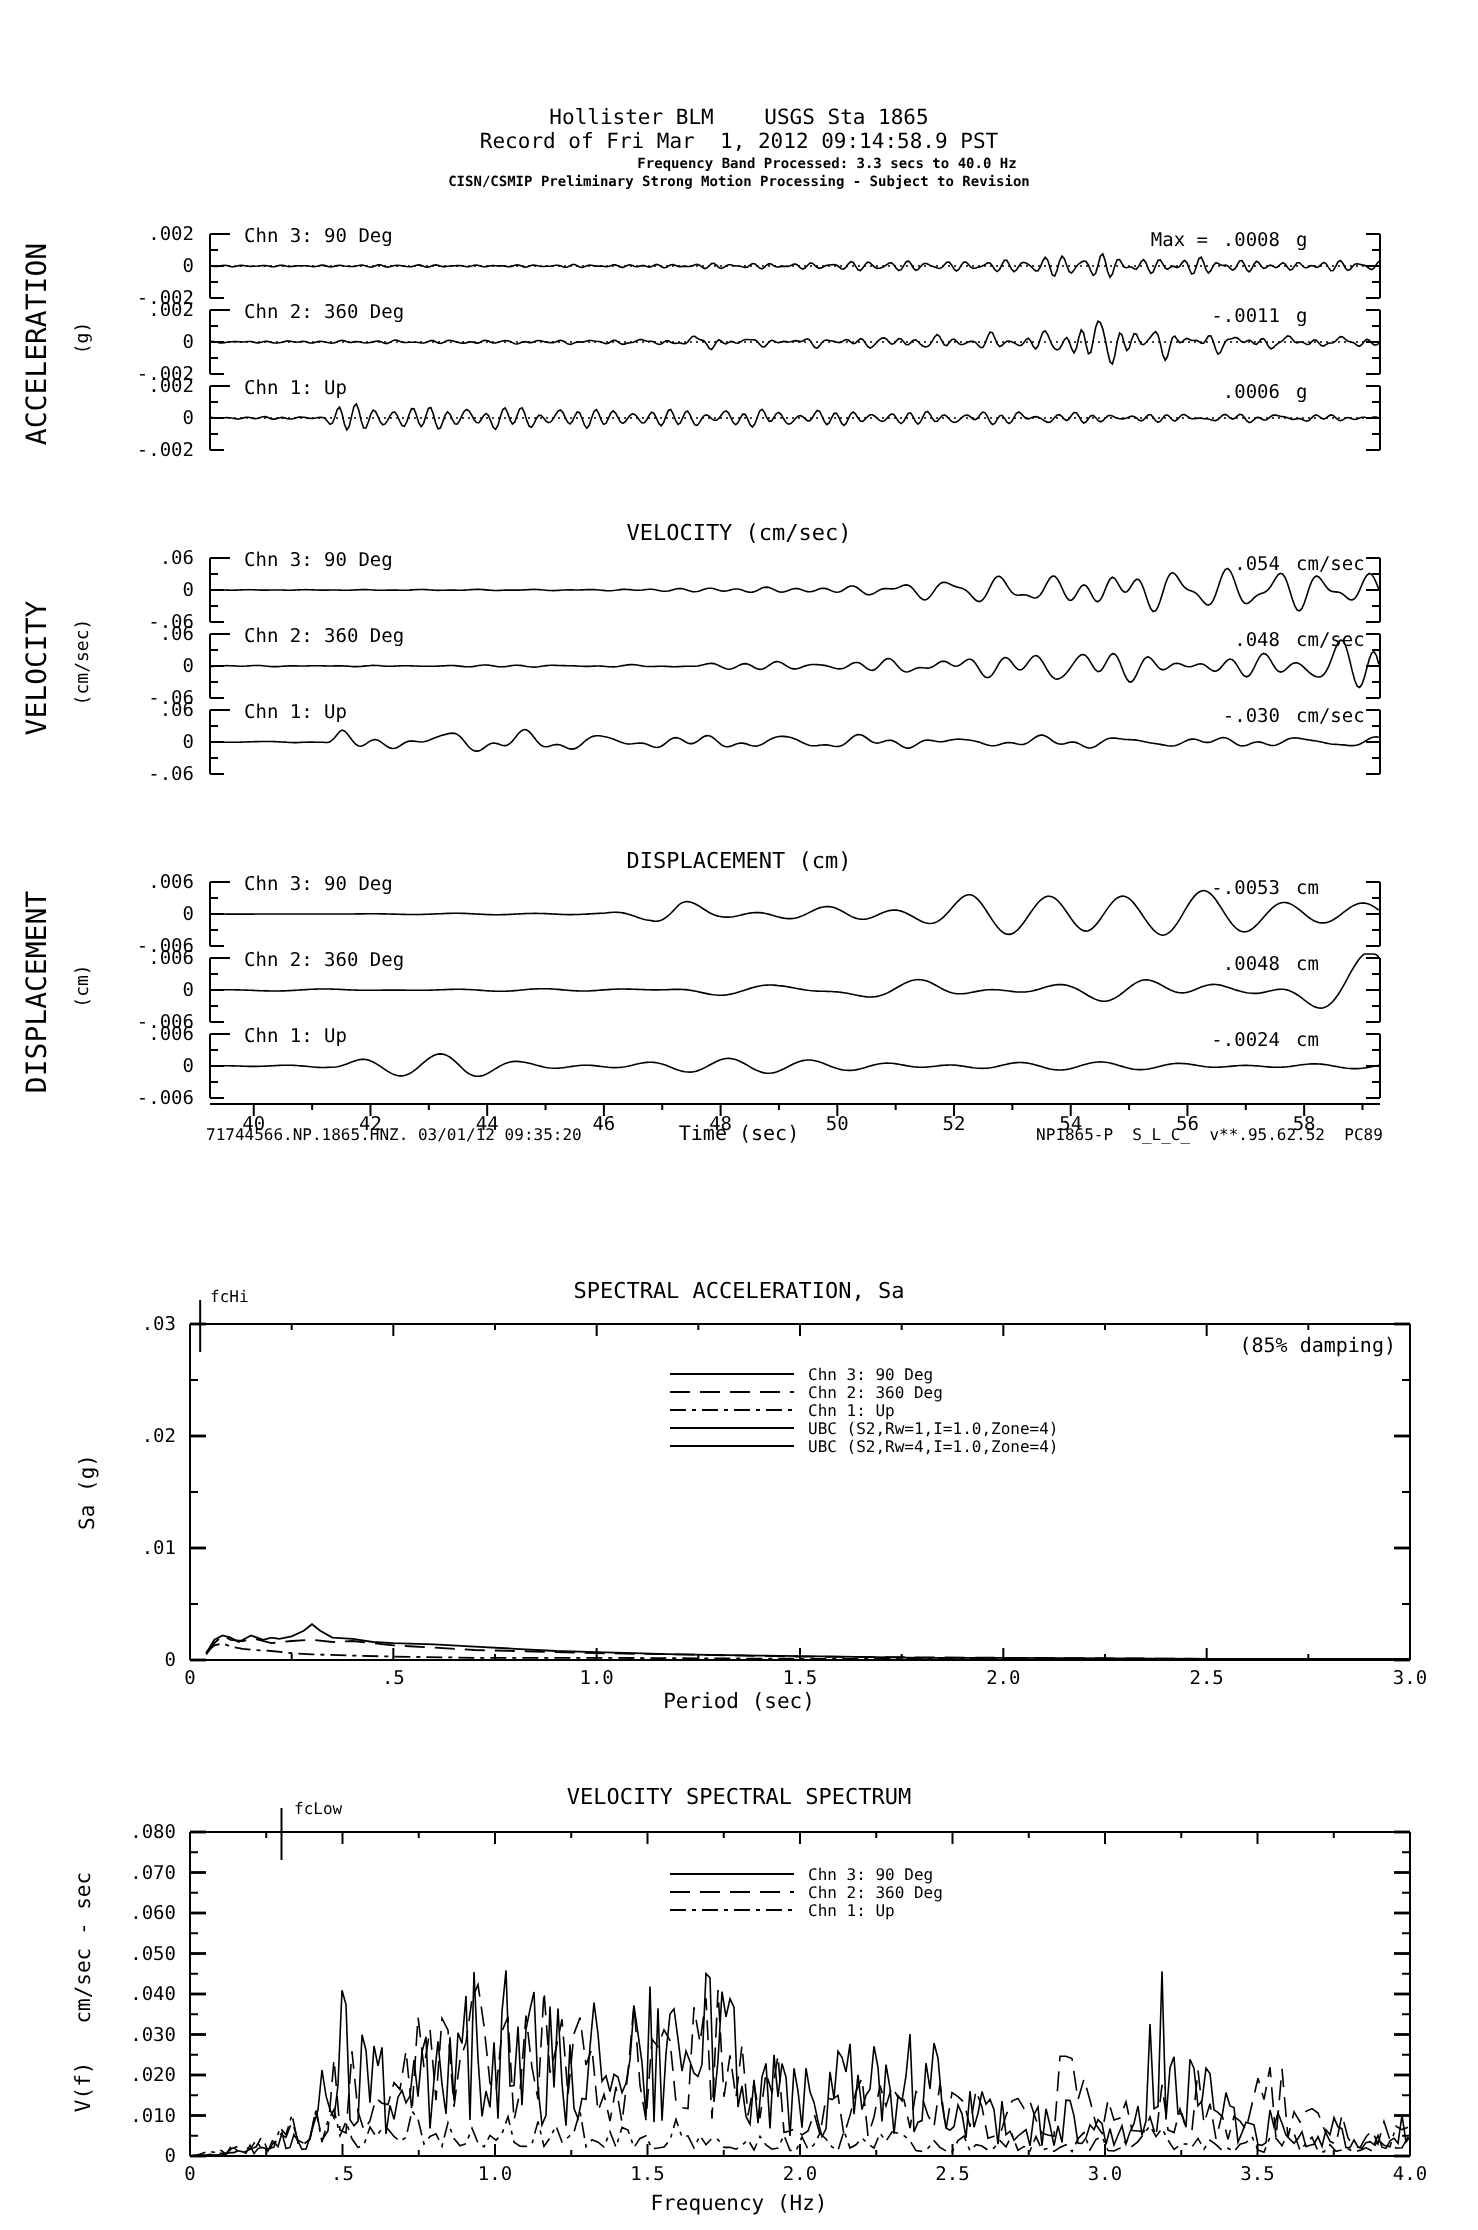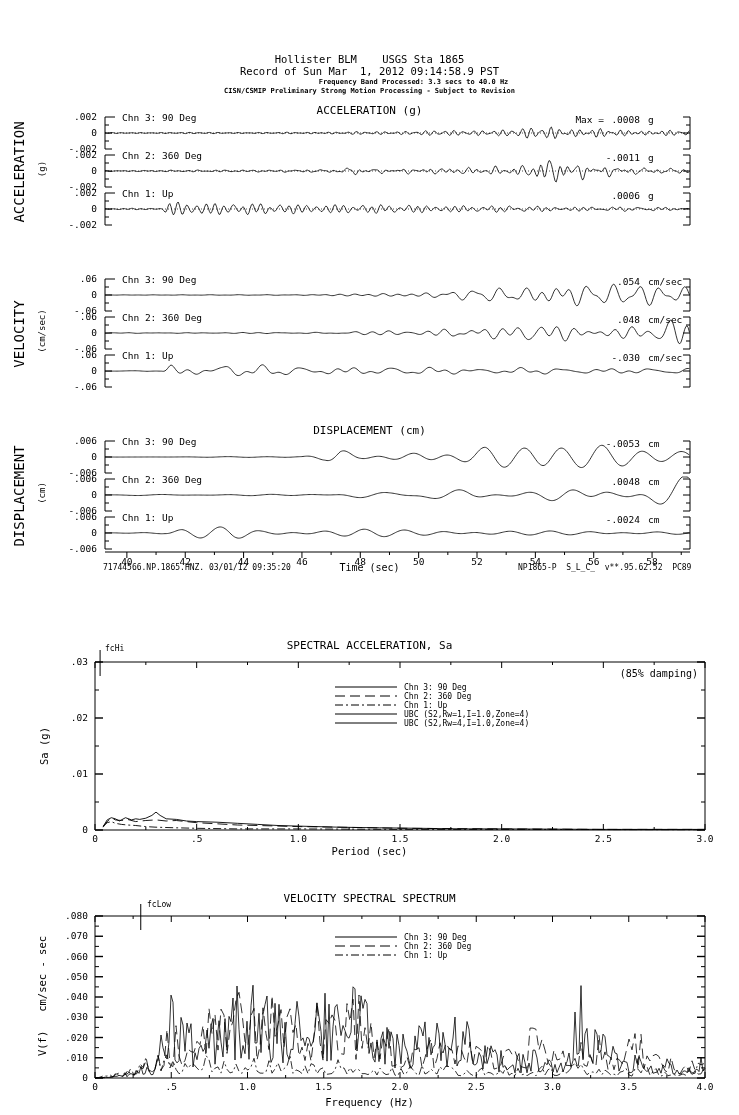--- a/index.html
+++ b/index.html
@@ -23,25 +23,25 @@
   .tlab{top:562px;font-size:10px;}
   svg text{font-family:"DejaVu Sans Mono","Liberation Mono",monospace;font-size:9.5px;fill:#000;}
   svg text.sm{font-size:8px;}
 </style>
 </head>
 <body>
 
 <div class="page">
 
   <div class="abs ctr hdr1">Hollister BLM    USGS Sta 1865</div>
-  <div class="abs ctr hdr2">Record of Sun Mar  1, 2012 09:14:58.9 PST</div>
+  <div class="abs ctr hdr2">Record of Fri Mar  1, 2012 09:14:58.9 PST</div>
   <div class="abs ctr hdr3">Frequency Band Processed: 3.3 secs to 40.0 Hz</div>
   <div class="abs ctr hdr4">CISN/CSMIP Preliminary Strong Motion Processing - Subject to Revision</div>
 
-  <div class="abs ctr gtitle" style="top:104px;">ACCELERATION (g)</div>
+  <div class="abs ctr gtitle" style="top:260px;">VELOCITY (cm/sec)</div>
   <div class="abs ctr gtitle" style="top:424px;">DISPLACEMENT (cm)</div>
 
   <div class="vlabel side-main" style="left:-66px;top:164px;">ACCELERATION</div>
   <div class="vlabel side-unit" style="left:-43px;top:164px;">(g)</div>
   <div class="vlabel side-main" style="left:-66px;top:326px;">VELOCITY</div>
   <div class="vlabel side-unit" style="left:-43px;top:326px;">(cm/sec)</div>
   <div class="vlabel side-main" style="left:-66px;top:488px;">DISPLACEMENT</div>
   <div class="vlabel side-unit" style="left:-43px;top:488px;">(cm)</div>
 
   <div class="abs ctr tlab">Time (sec)</div>

